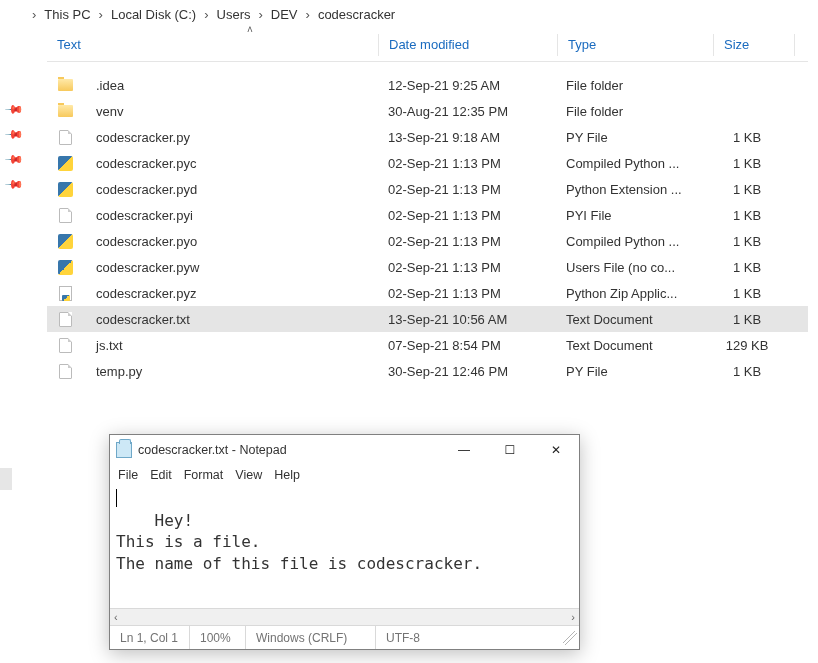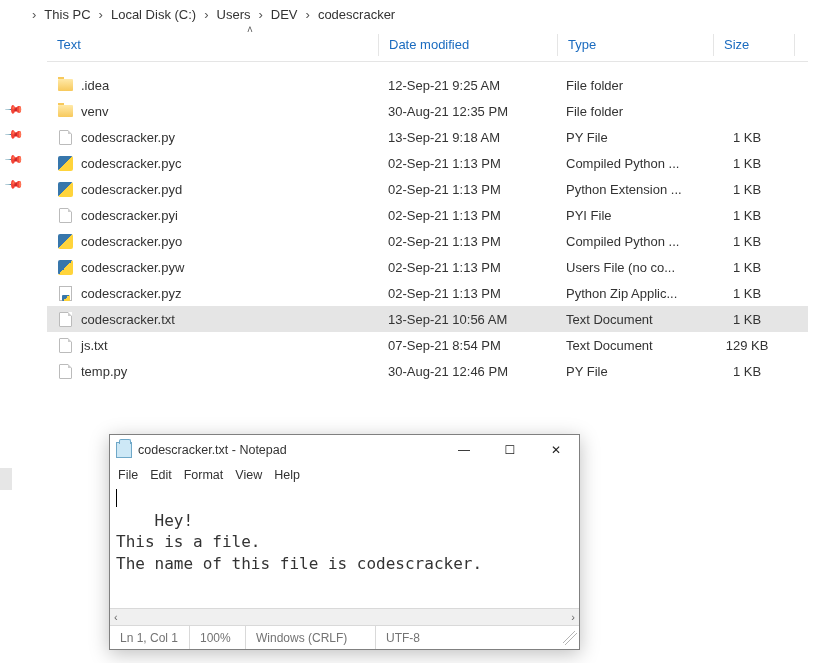--- a/index.html
+++ b/index.html
@@ -81,21 +81,21 @@
     margin-top: 10px;
   }
   .row {
     display: flex;
     align-items: center;
     height: 26px;
     cursor: default;
   }
   .row.selected { background: #e5e5e5; }
   .row .cell { padding: 0 10px; white-space: nowrap; overflow: hidden; text-overflow: ellipsis; }
-  .row .name { width: 331px; display: flex; align-items: center; gap: 8px; }
+  .row .name { width: 331px; display: flex; align-items: center; gap: 23px; }
   .row .date { width: 178px; }
   .row .type { width: 155px; }
   .row .size { width: 80px; text-align: center; padding-right: 18px; }
   .ficon { width: 16px; height: 16px; display: inline-flex; align-items: center; justify-content: center; flex: 0 0 16px; }
   .foldericon {
     width: 15px; height: 12px;
     background: linear-gradient(#ffe9a8,#f7c95c);
     border-radius: 1px;
     position: relative;
   }
@@ -394,21 +394,21 @@
       <div class="cell type">Text Document</div>
       <div class="cell size">129 KB</div>
     </div>
     <div class="row">
       <div class="cell name">
         <span class="ficon">
           <span class="fileicon"></span>
         </span>
         <span>temp.py</span>
       </div>
-      <div class="cell date">30-Aug-21 12:46 PM</div>
+      <div class="cell date">30-Sep-21 12:46 PM</div>
       <div class="cell type">PY File</div>
       <div class="cell size">1 KB</div>
     </div>
   </div>
 
 <div class="sidebump"></div>
 
 <div class="notepad">
   <div class="np-title">
     <span class="np-icon"></span>

